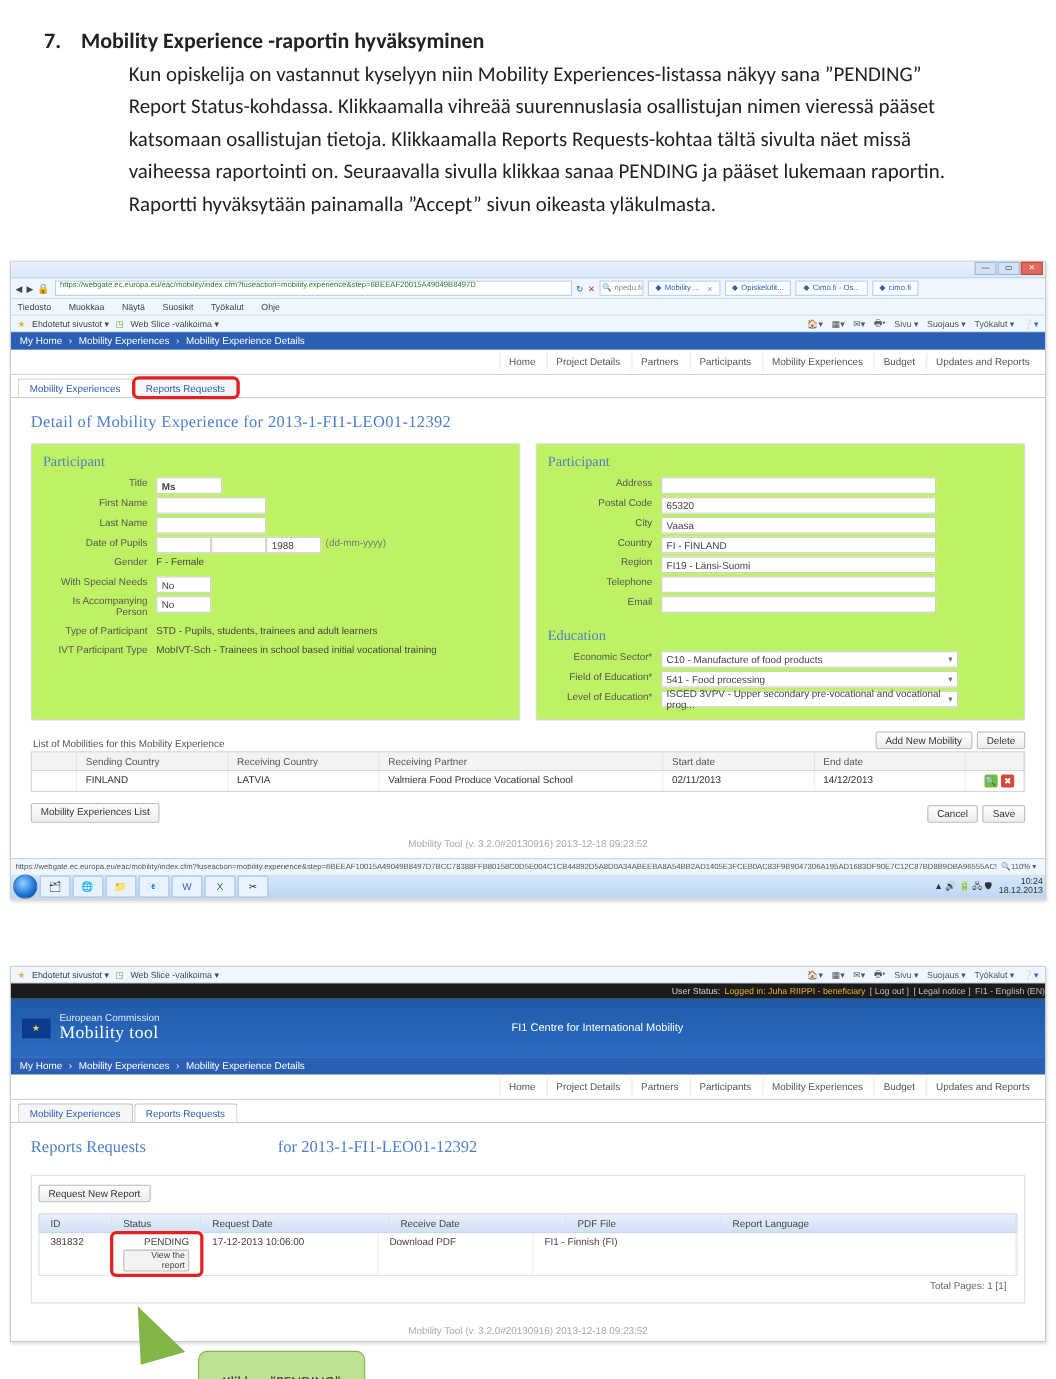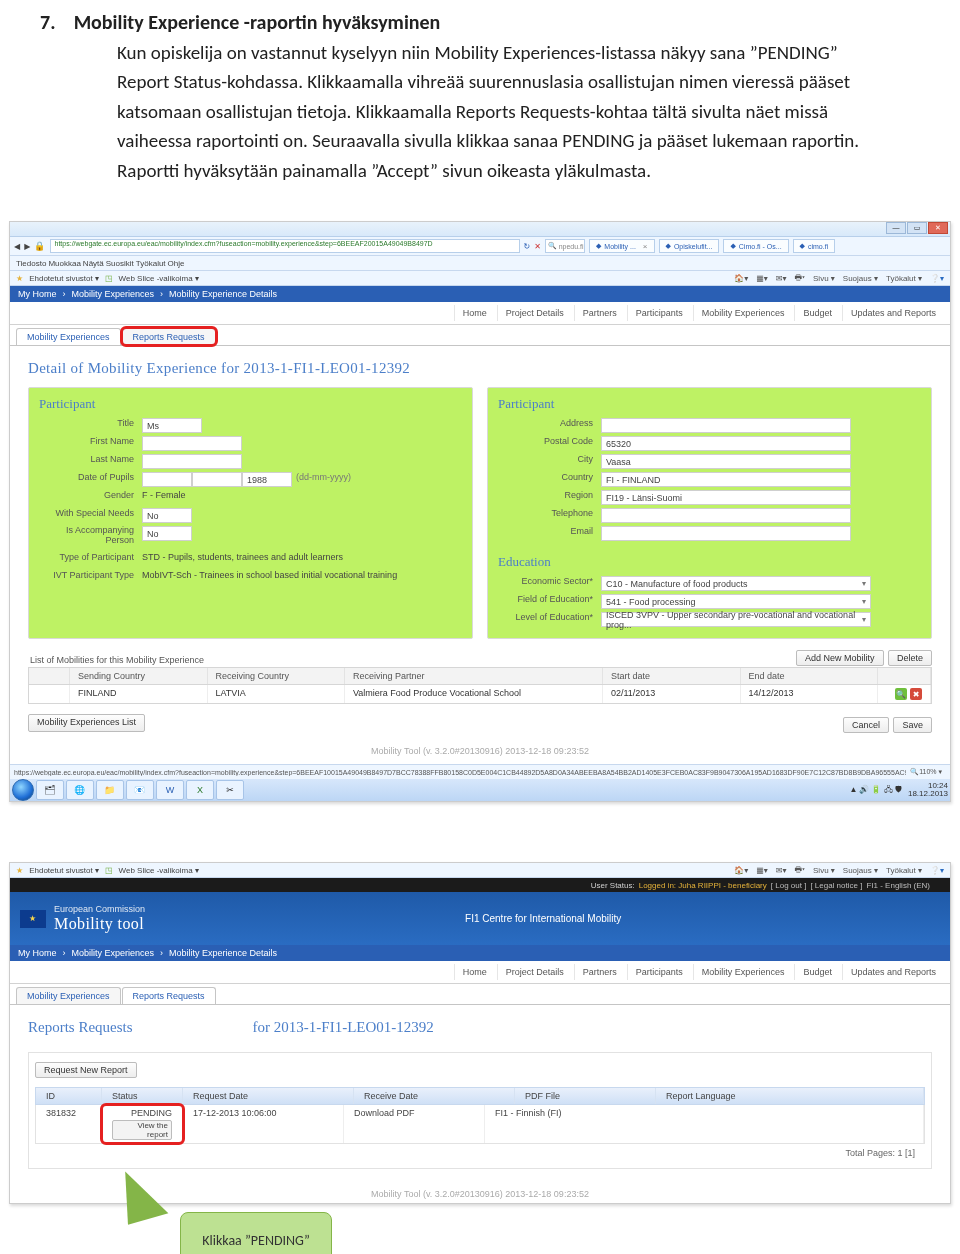--- a/index.html
+++ b/index.html
@@ -1,33 +1,33 @@
 <!DOCTYPE html>
 <html><head>
 <meta charset="utf-8">
 <style>
   body { font-family: Calibri, Arial, sans-serif; margin: 0; background: #fff; width: 960px; color: #222; }
   .doc-page { padding: 0 0 10px 0; }
-  .doc-header { padding: 10px 40px 10px 40px; }
+  .doc-header { padding: 10px 40px 10px 40px; margin-top: 16px; }
   .doc-num { display: inline-block; width: 30px; font-weight: bold; font-size: 20px; vertical-align: top; }
   .doc-title { display: inline-block; font-weight: bold; font-size: 20px; }
   .doc-body { margin-left: 77px; margin-right: 35px; font-size: 19px; line-height: 1.55; padding-top: 4px; }
   .screenshot-wrap { width: 940px; margin: 26px auto 0 auto; border: 1px solid #ccc; box-shadow: 1px 2px 3px rgba(0,0,0,.15); position: relative; font-family: "Segoe UI", Tahoma, sans-serif; }
   
   .ie-titlebar { height: 14px; background: linear-gradient(#e8f2fb,#d8e9fa); border-bottom: 1px solid #b7cfea; position: relative; }
   .ie-winctl { position: absolute; right: 2px; top: 0; display: flex; gap: 1px; }
   .ie-winbtn { width: 18px; height: 10px; font-size: 7px; line-height: 10px; text-align: center; background: #d3e3f5; border: 1px solid #9cb8d8; }
   .ie-close { background: #e06959; color: #fff; border-color: #c14835; }
   .ie-addrrow { height: 18px; background: #eef6ff; display: flex; align-items: center; font-size: 8px; color: #444; padding: 0 4px; gap: 4px; border-bottom: 1px solid #c7d8ee; }
   .ie-addr { flex: 0 0 460px; height: 12px; border: 1px solid #b7cfea; background: #fff; font-size: 7px; padding: 0 4px; overflow: hidden; white-space: nowrap; color: #2b7a2b; }
   .ie-lock { color: #6b6b6b; font-size: 9px; }
   .ie-search { flex: 0 0 36px; height: 12px; border: 1px solid #b7cfea; background: #fff; display: flex; align-items: center; padding-left: 2px; }
   .ie-tab, .ie-tab2 { height: 12px; border: 1px solid #b7cfea; background: #fafdff; font-size: 7px; padding: 0 6px; display: flex; align-items: center; gap: 3px; color: #2a5fb4; }
   .ie-tab .x { color: #888; margin-left: 4px; font-size: 8px; }
-  .ie-menurow { height: 14px; background: #eef6ff; font-size: 8px; color: #444; display: flex; align-items: center; gap: 2px; padding: 0 6px; border-bottom: 1px solid #c7d8ee; }
+  .ie-menurow { height: 14px; background: #eef6ff; font-size: 8px; color: #444; display: flex; align-items: center; gap: 16px; padding: 0 6px; border-bottom: 1px solid #c7d8ee; }
   .ie-favrow { height: 14px; background: #eef6ff; font-size: 8px; color: #444; display: flex; align-items: center; justify-content: space-between; padding: 0 6px; border-bottom: 1px solid #c7d8ee; }
   .ie-favleft { display: flex; align-items: center; gap: 6px;}
   .ie-favright { display: flex; align-items: center; gap: 8px; color: #555; }
   .ie-favright span { font-size: 8px; }
   .mt-breadcrumb { background: #2a5fb4; color: #fff; font-size: 9px; height: 16px; display: flex; align-items: center; padding: 0 8px; gap: 6px; }
   .mt-topnav { background: #fff; height: 22px; border-bottom: 1px solid #d2d2d2; display: flex; justify-content: flex-end; align-items: center; padding: 0 6px; gap: 2px; }
   .mt-topnav .navlink { font-size: 9px; color: #555; padding: 3px 8px; border-left: 1px solid #e6e6e6; }
   .mt-subtabs { background: #fff; height: 20px; display: flex; align-items: flex-end; padding: 0 6px; gap: 1px; border-bottom: 1px solid #c5c5c5; }
   .mt-subtab { font-size: 9px; color: #2a5fb4; padding: 3px 10px; border: 1px solid #c5c5c5; border-bottom: none; background: #f6f6f6; border-radius: 3px 3px 0 0; }
   .mt-subtab.active { background: #fff; font-weight: normal; }
@@ -59,21 +59,21 @@
   .ie-url2 { overflow: hidden; white-space: nowrap; flex: 1; }
   .ie-zoom { padding: 0 4px; }
   .taskbar { height: 22px; background: linear-gradient(#d7e7fb,#bcd6f5); display: flex; align-items: center; padding: 0 2px; gap: 2px; justify-content: space-between; }
   .taskbar .tb-left { display: flex; gap: 2px; align-items: center;}
   .orb { width: 22px; height: 22px; border-radius: 50%; background: radial-gradient(circle at 40% 35%, #8fd6ff, #1f6fd6 60%, #0b386c); border: 1px solid #2d6bb1; box-sizing: border-box;}
   .tb-app { width: 26px; height: 18px; border: 1px solid #a7c4e8; border-radius: 2px; background: #e9f3ff; display: flex; align-items: center; justify-content: center; font-size: 9px;}
   .tb-tray { display: flex; align-items: center; gap: 6px; font-size: 8px; color: #333;}
   .tb-clock { text-align: right; line-height: 1; font-size: 8px;}
   
   .s2-favrow { height: 14px; background: #eef6ff; font-size: 8px; color: #444; display: flex; align-items: center; justify-content: space-between; padding: 0 6px; border-bottom: 1px solid #c7d8ee;}
-  .s2-userbar { height: 14px; background: #1b1b1b; color: #cfcfcf; font-size: 8px; display: flex; justify-content: flex-end; align-items: center; padding: 0 20px; gap: 4px;}
+  .s2-userbar { height: 14px; background: #1b1b1b; color: #cfcfcf; font-size: 8px; display: flex; justify-content: flex-end; align-items: center; padding: 0 0; gap: 4px;}
   .s2-userbar .lnk { color: #bcbcbc; }
   .s2-userbar .logged { color: #e5b23a; }
   .s2-brandbar { height: 53px; background: linear-gradient(#1f5aa8,#2a6cc2); display: flex; align-items: center; padding: 0 10px; color: #fff;}
   .s2-euflag { width: 26px; height: 18px; background: #0c3b8e; margin-right: 8px; position: relative;}
   .s2-euflag::after { content: "★"; color: #f8d44c; font-size: 8px; position: absolute; left: 9px; top: 4px;}
   .s2-brandtxt { line-height: 1.1;}
   .s2-brandtxt .l1 { font-size: 9px; opacity: .85;}
   .s2-brandtxt .l2 { font-family: Georgia, serif; font-size: 16px; letter-spacing: .4px;}
   .s2-brandright { margin-left: 320px; font-size: 10px;}
   .s2-content { background: #fff; padding: 6px 18px 6px 18px; }
@@ -185,21 +185,21 @@
       <span class="mt-subtab hl-red">Reports Requests</span>
     </div>
 
     <div class="mt-content">
       <div class="mt-h1">Detail of Mobility Experience for 2013-1-FI1-LEO01-12392</div>
       <div class="mt-panels">
         <div class="mt-panel">
           <h3>Participant</h3>
           <div class="fld">
               <span class="lab">Title</span>
-              <span class="val" style="width:50px;">Ms</span>
+              <span class="val" style="width:50px;font-weight:bold;">Ms</span>
             </div>
           <div class="fld">
               <span class="lab">First Name</span>
               <span class="val" style="width:90px;"></span>
             </div>
           <div class="fld">
               <span class="lab">Last Name</span>
               <span class="val" style="width:90px;"></span>
             </div>
           <div class="fld">

